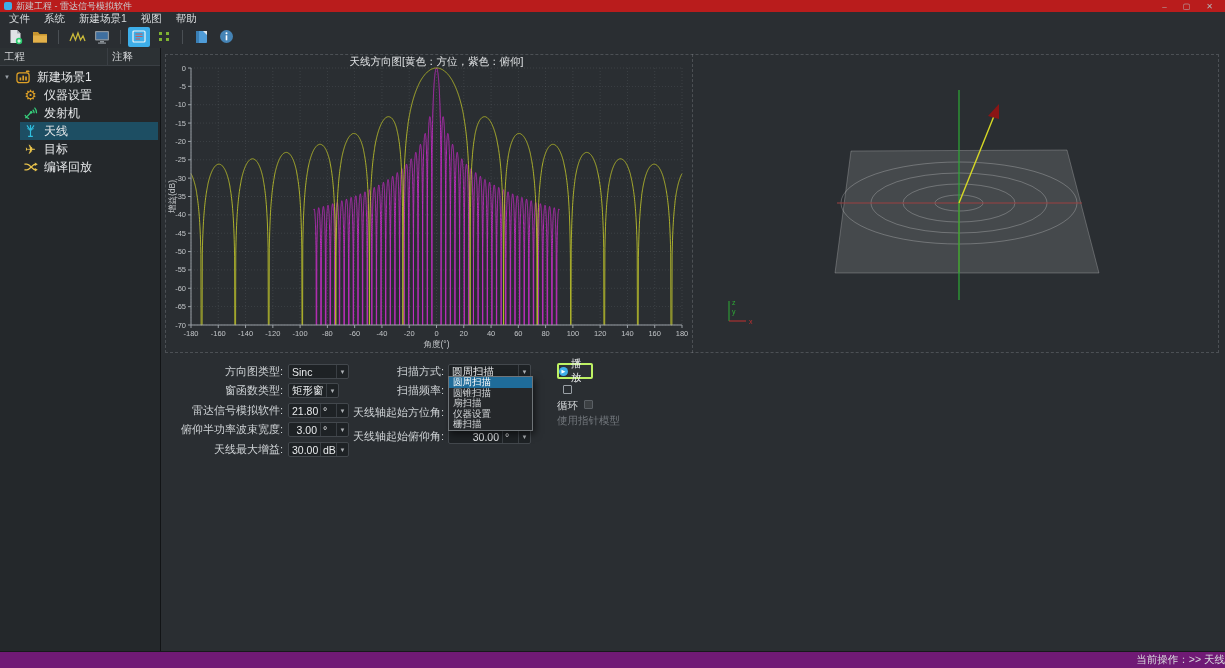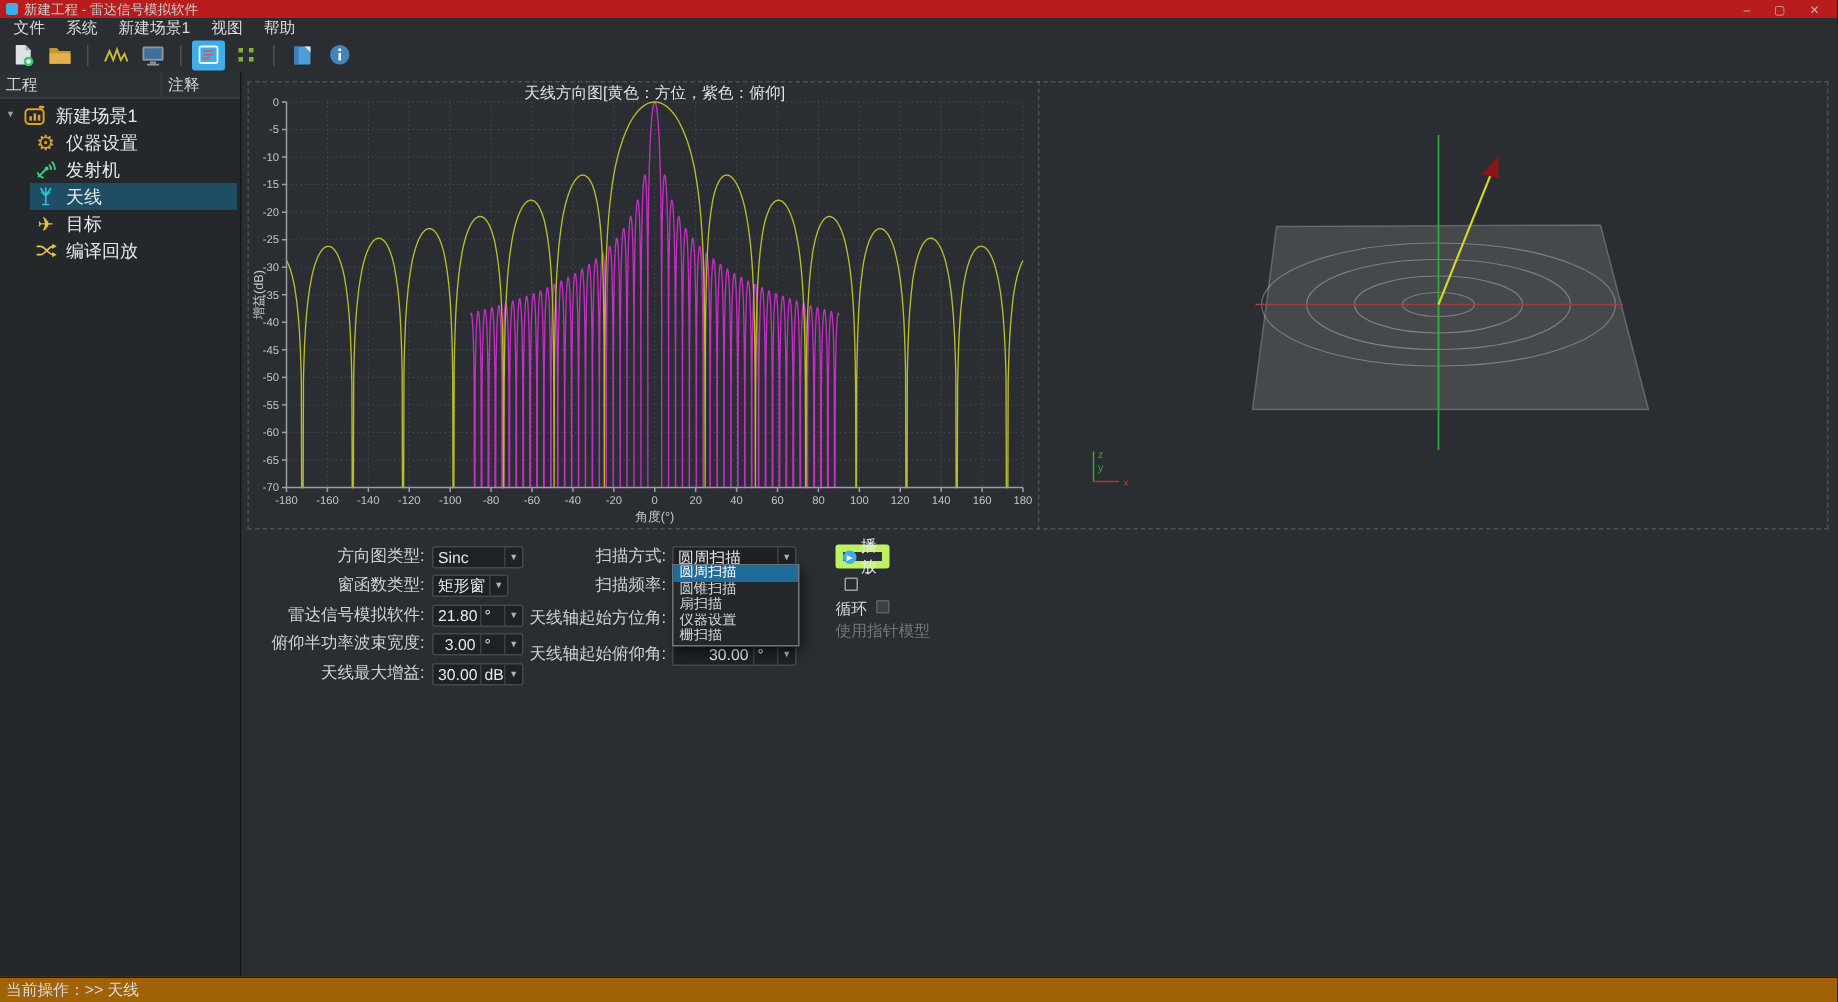--- a/index.html
+++ b/index.html
@@ -40,28 +40,28 @@
   .flabel{position:absolute;left:10px;width:112px;height:15px;line-height:15px;font-size:11px;color:#ced2d5;text-align:right;white-space:nowrap;}
   .flabel2{position:absolute;left:160px;width:123px;height:15px;line-height:15px;font-size:11px;color:#ced2d5;text-align:right;white-space:nowrap;}
   .ctrl{position:absolute;height:15px;background:#1e2225;border:1px solid #43484d;border-radius:2px;display:flex;align-items:center;font-size:10.5px;color:#e8eaec;box-sizing:border-box;}
   .ctrl .val{flex:1;padding:0 3px;white-space:nowrap;overflow:hidden;}
   .ctrl.spin .val{text-align:right;}
   .ctrl .unit{min-width:13px;padding-left:2px;border-left:1px solid #3a3f44;height:100%;display:flex;align-items:center;}
   .ctrl .arrow{width:11px;border-left:1px solid #3a3f44;display:flex;align-items:center;justify-content:center;color:#aeb2b6;font-size:6px;height:100%;flex:0 0 auto;}
   .popup{position:absolute;left:287px;top:328px;width:83px;background:#25282b;border:1px solid #6f7478;z-index:5;box-shadow:2px 3px 7px rgba(0,0,0,.55);}
   .popup-item{height:10.6px;line-height:10.6px;font-size:9.5px;padding-left:4px;color:#d6d9db;white-space:nowrap;overflow:hidden;}
   .popup-item.selected{background:#1f6c9a;color:#ffffff;}
-  .play-btn{position:absolute;left:396px;top:315px;width:36px;height:16px;background:#2d3135;border:5px solid #bef264;border-radius:2px;display:flex;align-items:center;justify-content:center;gap:3px;font-size:10.5px;color:#e8eaec;box-sizing:border-box;}
+  .play-btn{position:absolute;left:396px;top:315px;width:36px;height:16px;background:#2d3135;border:2px solid #bef264;border-radius:2px;display:flex;align-items:center;justify-content:center;gap:3px;font-size:10.5px;color:#e8eaec;box-sizing:border-box;}
   .play-ico{width:9px;height:9px;border-radius:50%;background:#3daee9;color:#fff;font-size:5px;display:flex;align-items:center;justify-content:center;flex:0 0 auto;}
   .chk-row{position:absolute;display:flex;align-items:center;gap:5px;font-size:10.5px;color:#d6d9db;flex-direction:column;}
   .chk{width:9px;height:9px;border:1px solid #9aa0a6;border-radius:1px;background:transparent;flex:0 0 auto;box-sizing:border-box;}
   .chk-row.disabled{color:#71767b;}
   .chk-row.disabled .chk{background:#3c4043;border-color:#5a5f64;}
   
-  .statusbar{position:absolute;left:0;right:0;bottom:0;height:17px;background:#a16207;border-top:1px solid #17191b;display:flex;align-items:center;padding-left:4px;font-size:10.5px;color:#d8dbdd;box-sizing:border-box;}
+  .statusbar{position:absolute;left:0;right:0;bottom:0;height:17px;background:#701a75;border-top:1px solid #17191b;display:flex;align-items:center;padding-left:4px;font-size:10.5px;color:#d8dbdd;box-sizing:border-box;justify-content:flex-end;}
 </style>
 </head>
 <body>
 
 <div class="window">
 
   <div class="titlebar">
     <div class="app-icon"></div>
     <span class="title">新建工程 - 雷达信号模拟软件</span>
     <div class="win-controls">

